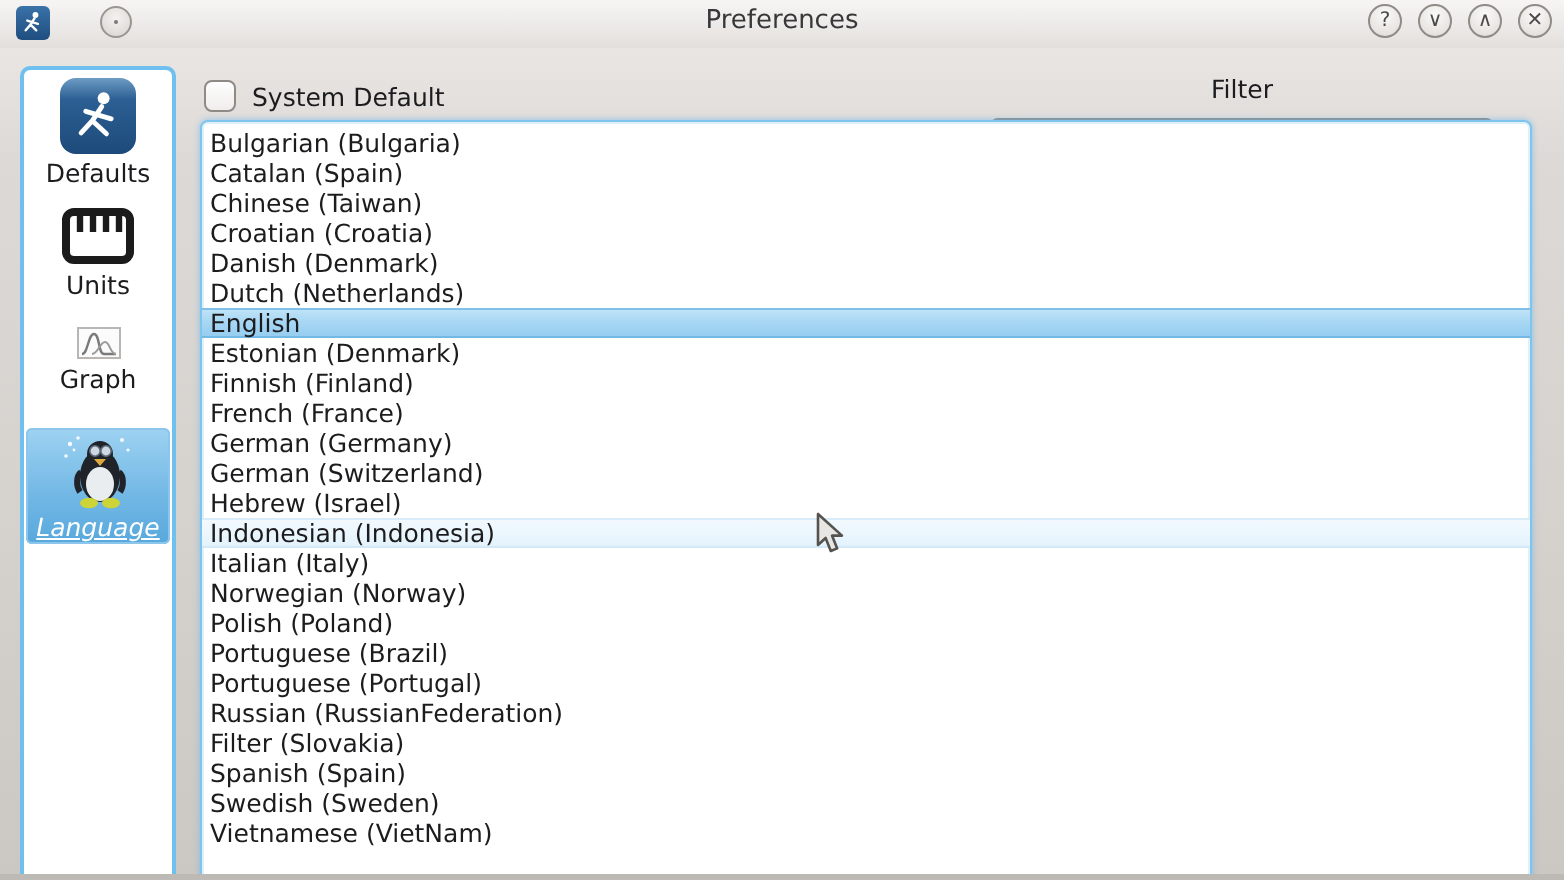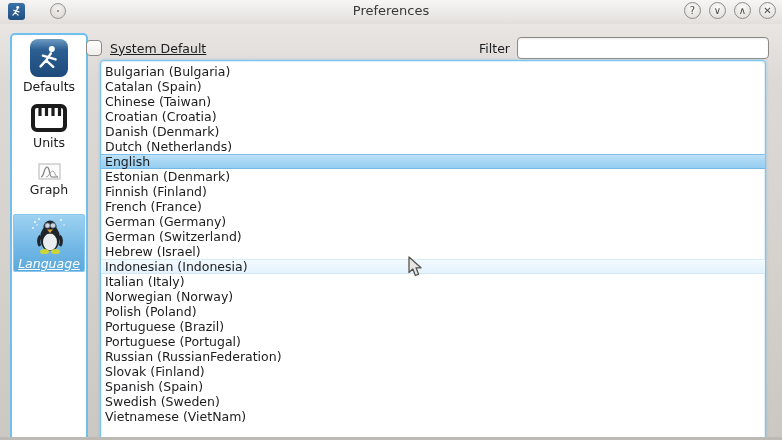--- a/index.html
+++ b/index.html
@@ -61,27 +61,27 @@
   }
   .item-language .side-label { color:#ffffff; text-decoration:underline; margin-top:0; }
 
   .defaults-badge {
     width:38px; height:38px; border-radius:8px;
     background:linear-gradient(180deg,#6d9cc4 0%,#2c5f93 28%,#1d4a7a 100%);
     display:flex; align-items:center; justify-content:center;
   }
 
   
-  .checkbox-row { position:absolute; left:86px; top:40px; display:flex; align-items:center; gap:8px;text-decoration:underline; }
+  .checkbox-row { position:absolute; left:102px; top:40px; display:flex; align-items:center; gap:8px; }
   .checkbox {
     width:16px; height:16px; border:1px solid #8e8a86; border-radius:4px;
     background:linear-gradient(180deg,#fefefe,#f0eeec);
   }
   .checkbox-label { font-size:12.5px; }
-  .filter-row { position:absolute; left:479px; top:37px; display:flex; align-items:center; gap:7px; }
+  .filter-row { position:absolute; left:495px; top:37px; display:flex; align-items:center; gap:7px;flex-direction:column; }
   .filter-label { font-size:12.5px; }
   .filter-input {
     width:252px; height:22px; border:1px solid #8d8985; border-radius:4px;
     background:#ffffff; font-family:"DejaVu Sans",sans-serif; font-size:12.5px;
     padding:0 5px; outline:none;
     box-shadow:inset 0 1px 2px rgba(0,0,0,0.08);
   }
 
   
   .lang-list {
@@ -218,21 +218,21 @@
       <div class="row">German (Germany)</div>
       <div class="row">German (Switzerland)</div>
       <div class="row">Hebrew (Israel)</div>
       <div class="row hovered">Indonesian (Indonesia)</div>
       <div class="row">Italian (Italy)</div>
       <div class="row">Norwegian (Norway)</div>
       <div class="row">Polish (Poland)</div>
       <div class="row">Portuguese (Brazil)</div>
       <div class="row">Portuguese (Portugal)</div>
       <div class="row">Russian (RussianFederation)</div>
-      <div class="row">Slovak (Finland)</div>
+      <div class="row">Filter (Slovakia)</div>
       <div class="row">Spanish (Spain)</div>
       <div class="row">Swedish (Sweden)</div>
       <div class="row">Vietnamese (VietNam)</div>
     </div>
 
   <div class="bottom-strip"></div>
 
   <svg class="cursor" width="15" height="21" viewBox="0 0 15 21">
     <path d="M1 1 L1 16.5 L4.8 13 L7.4 19.5 L10.6 18.2 L8 11.8 L13 11.8 Z" fill="#e8e6e3" stroke="#55534f" stroke-width="1.3" stroke-linejoin="round"></path>
   </svg>

